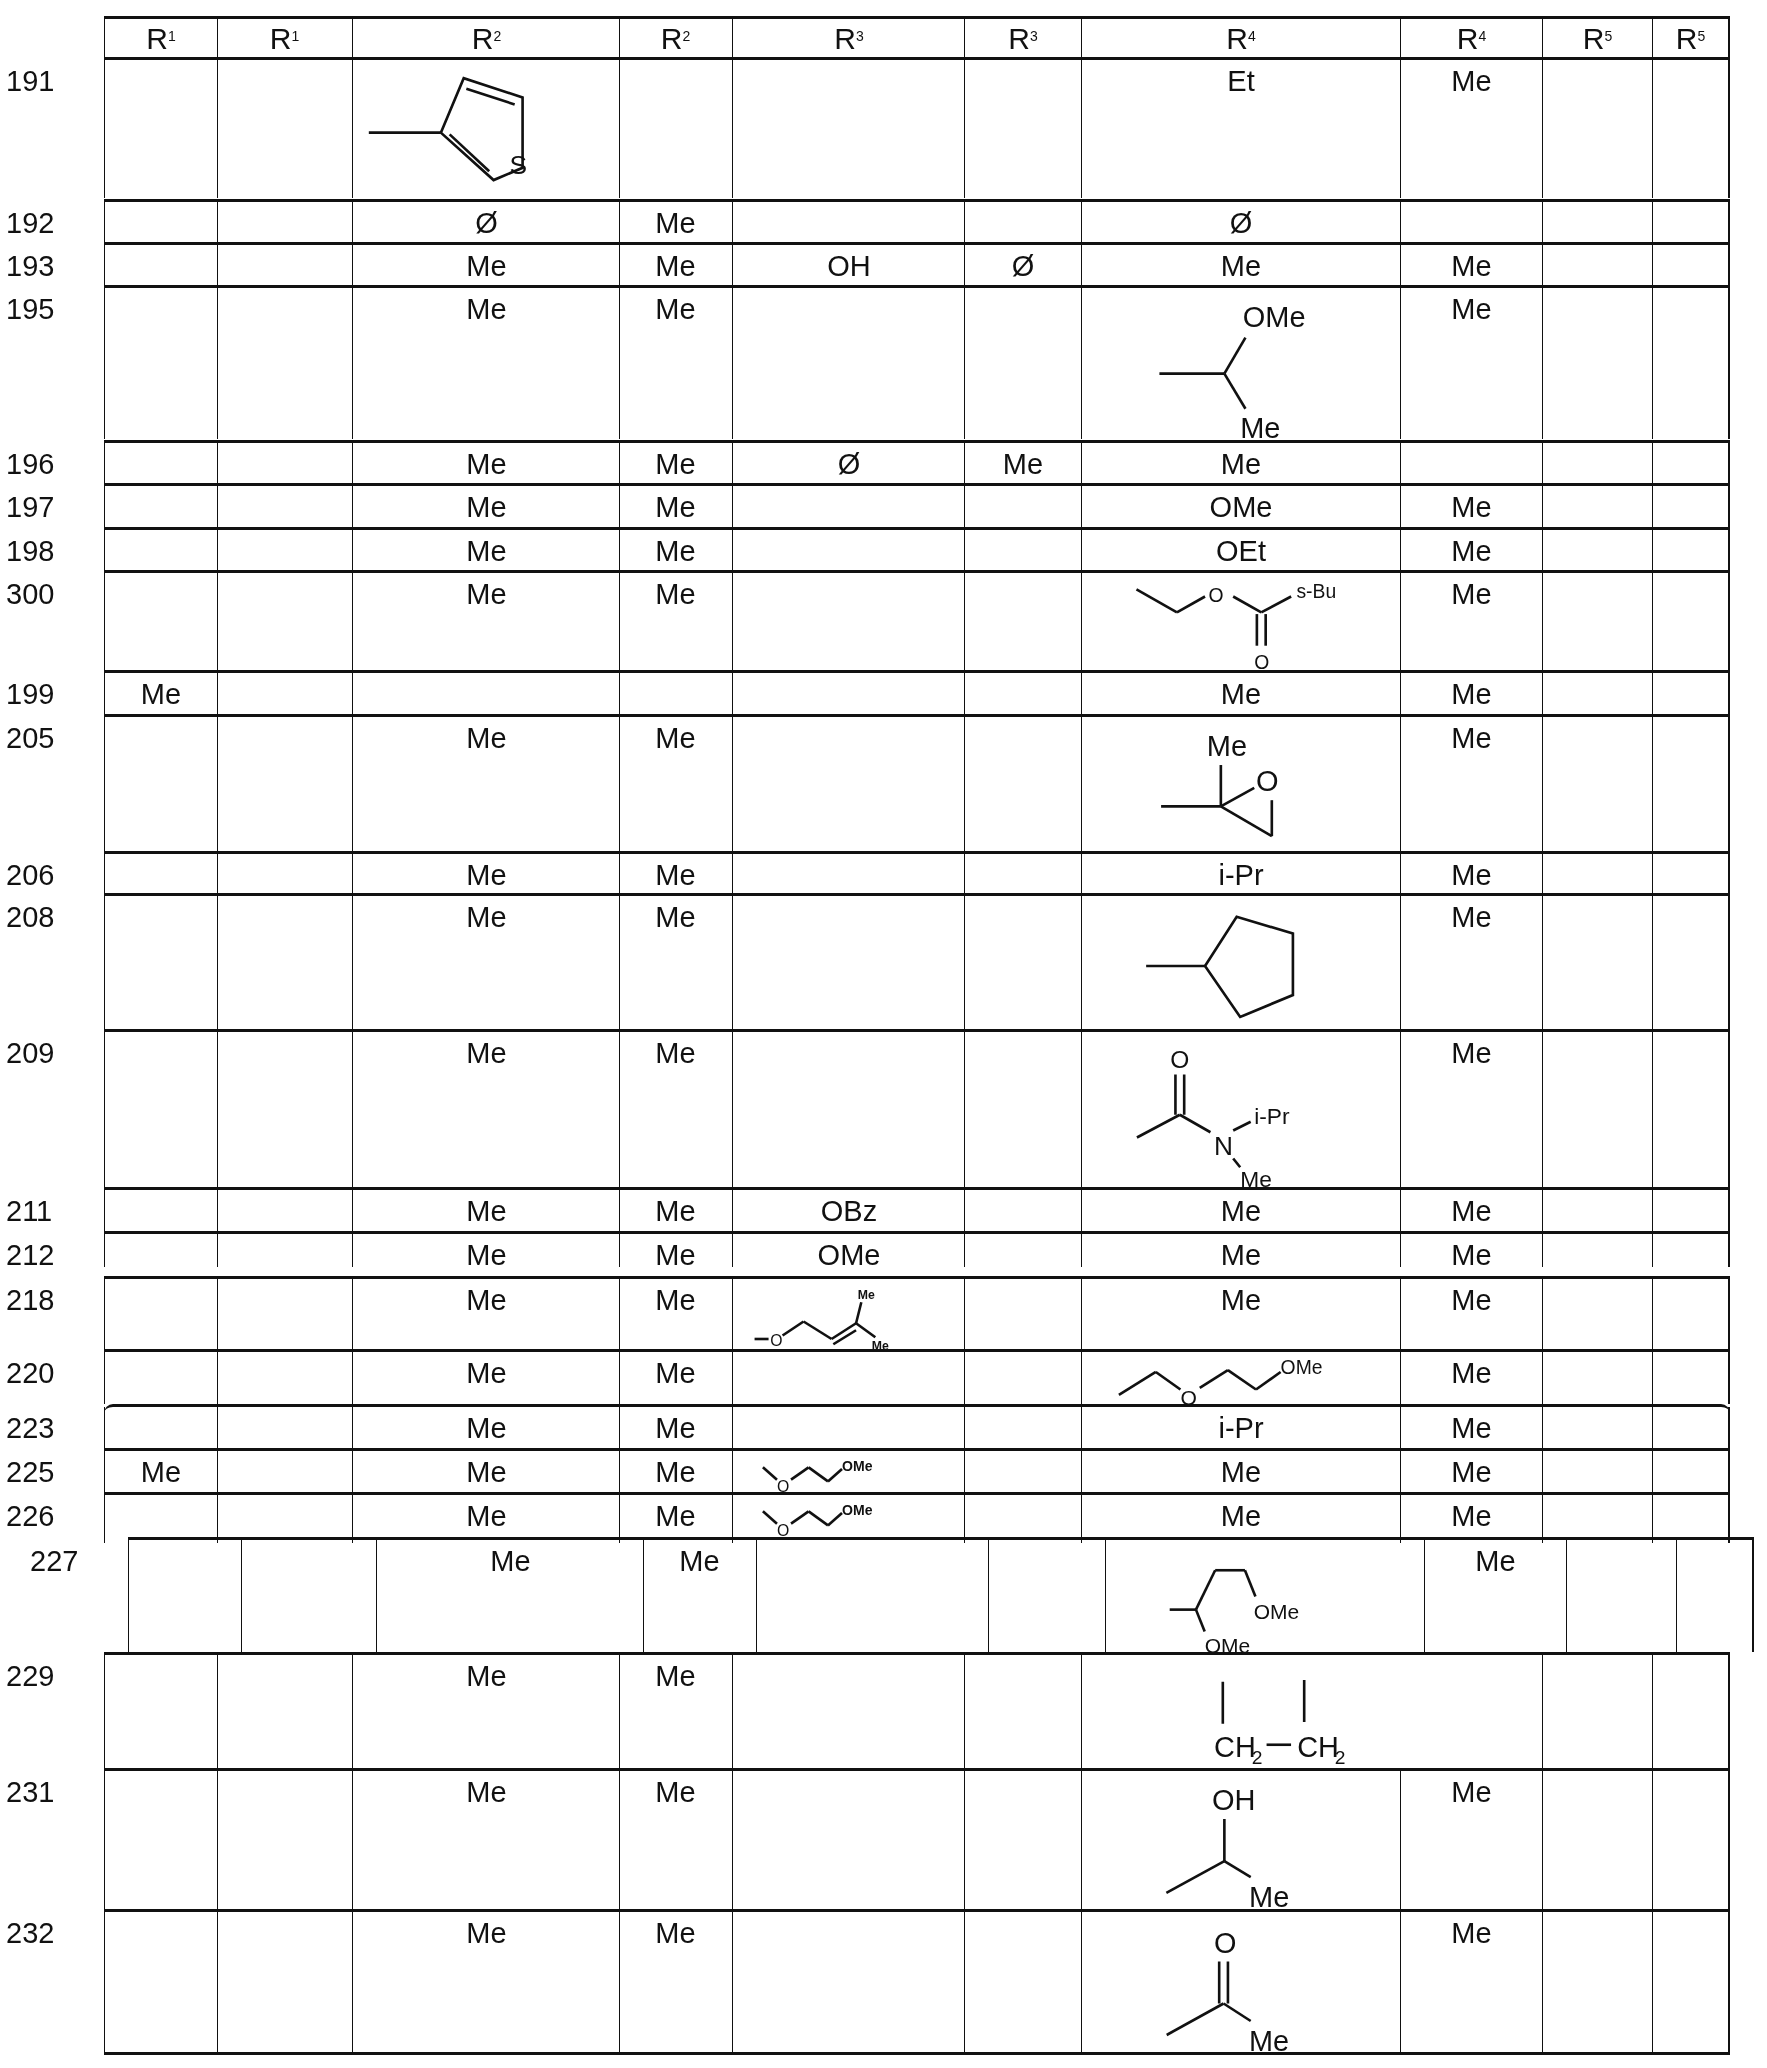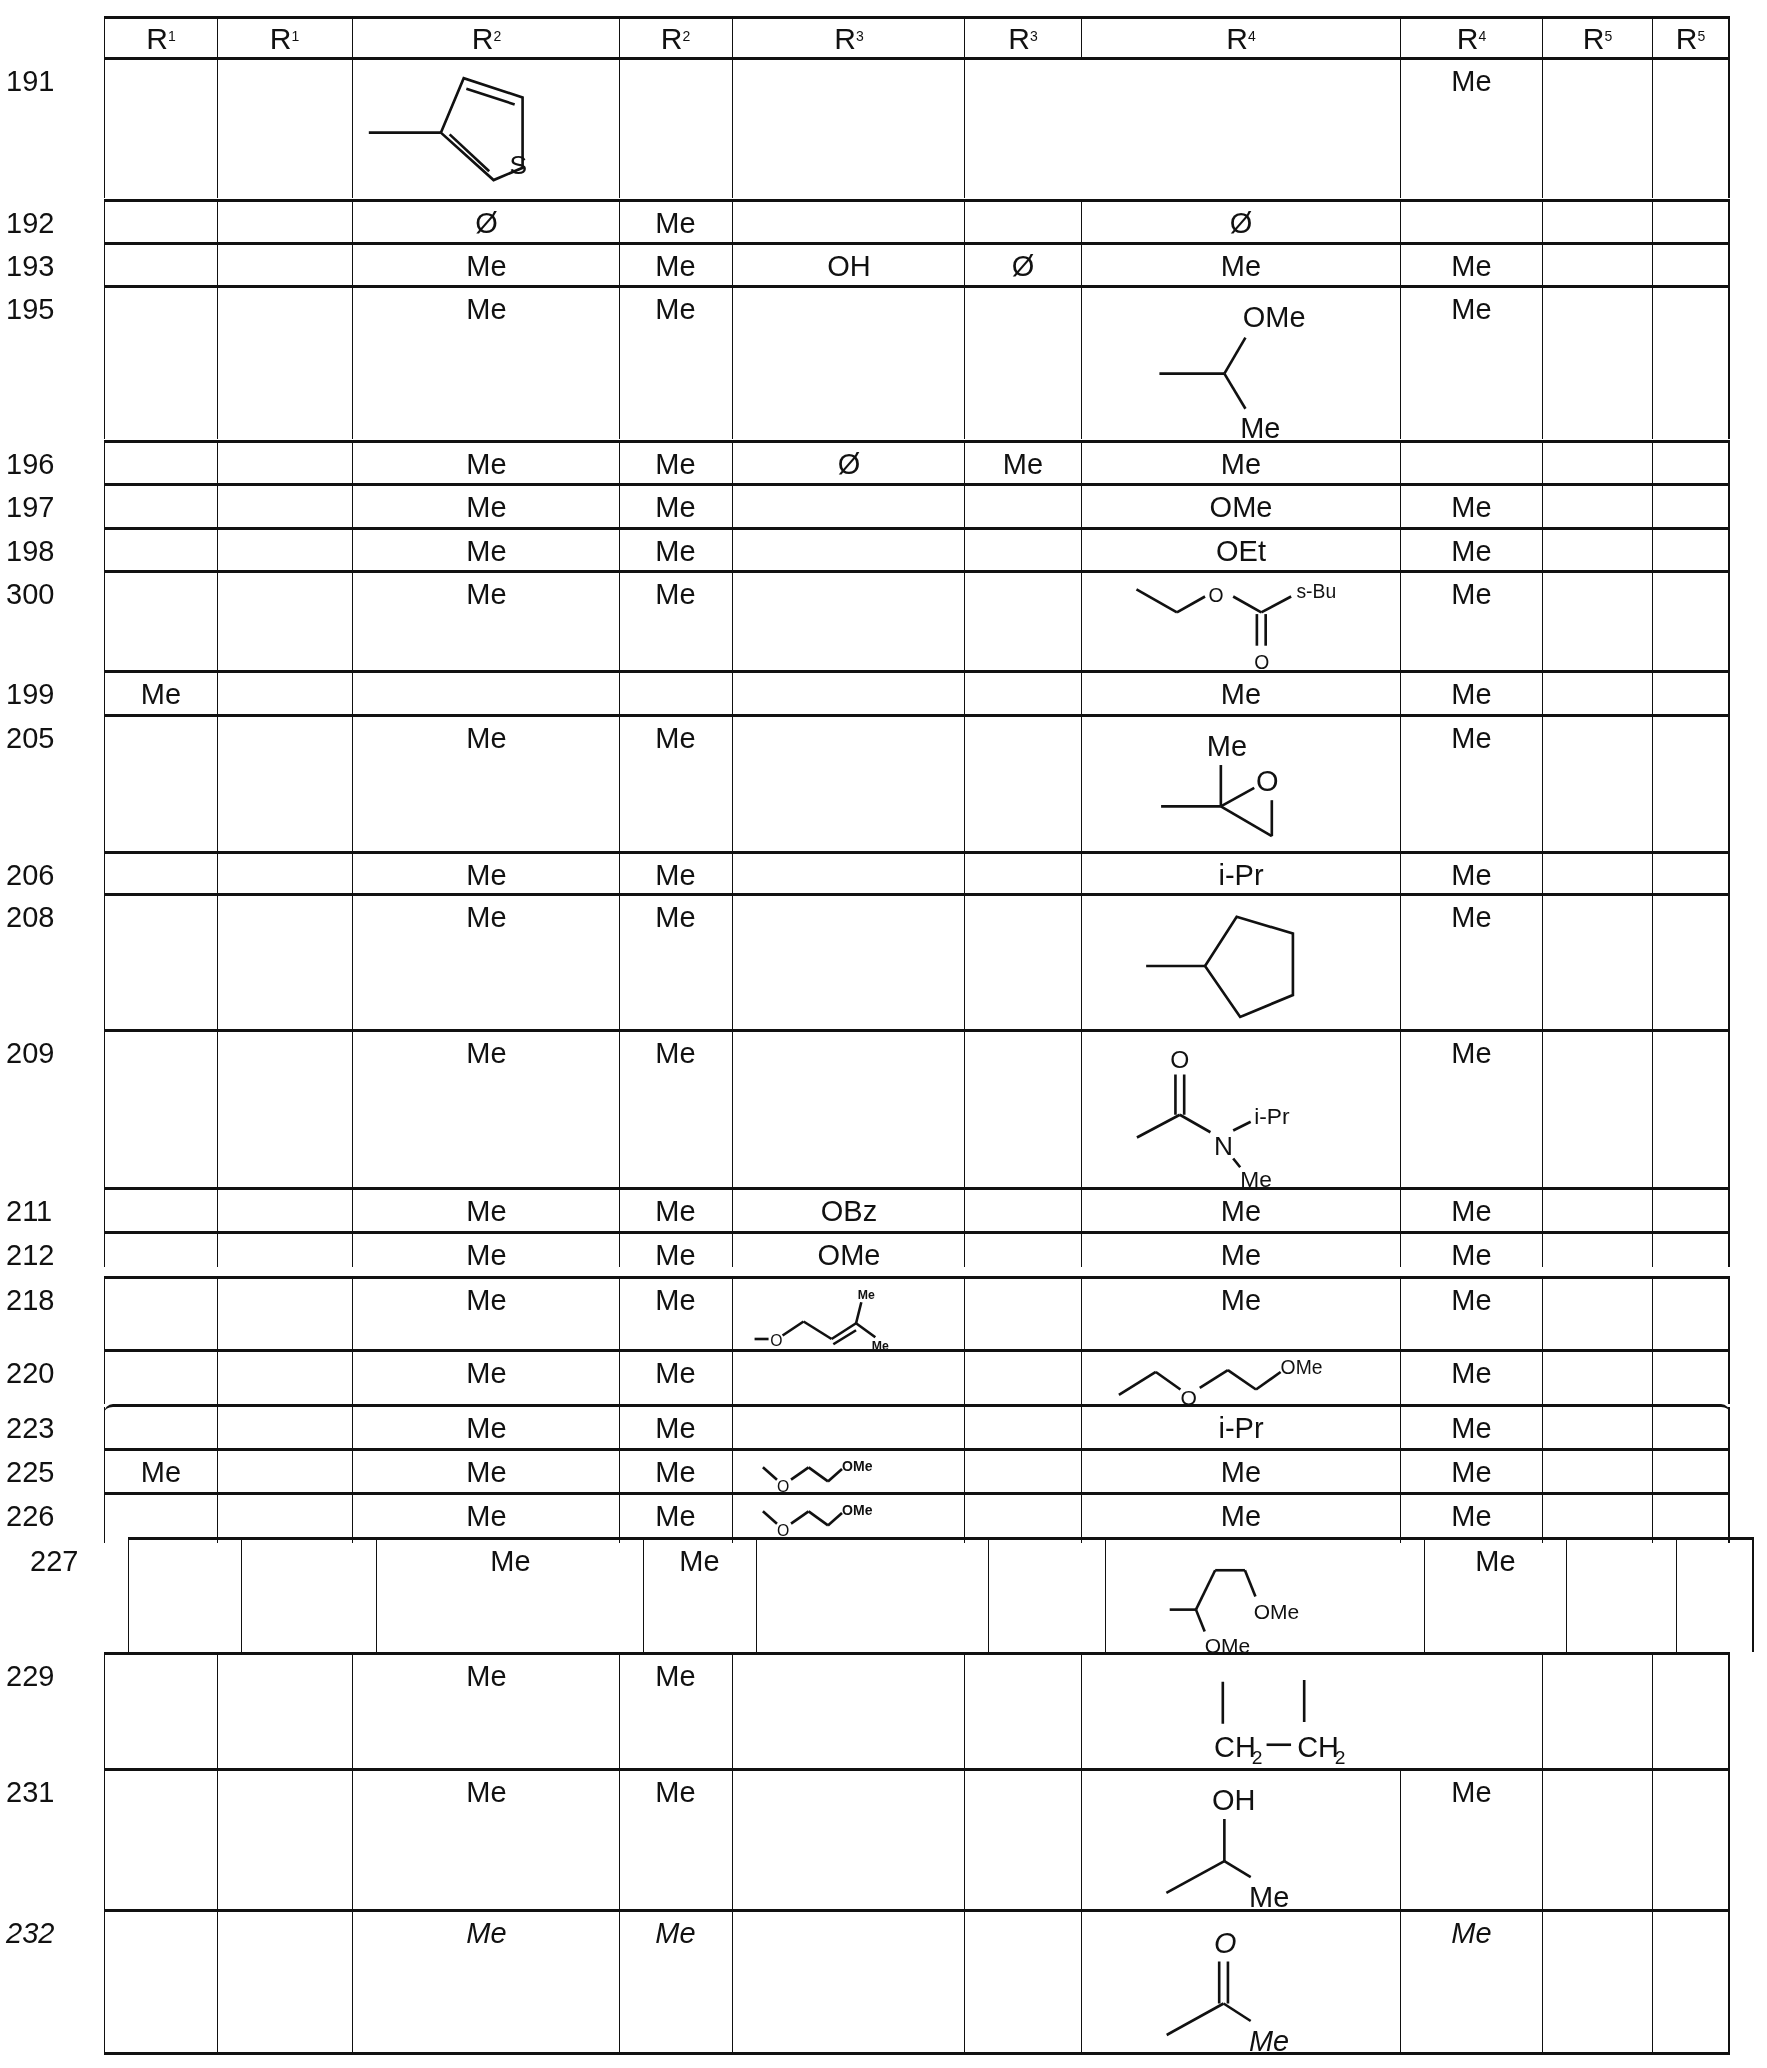--- a/index.html
+++ b/index.html
@@ -1,20 +1,20 @@
 <!DOCTYPE html>
 <html style="font-size:14px"><head>
 <meta charset="utf-8">
 <style>
   html, body { margin:0; padding:0; background:#ffffff; }
   body { width:1767px; height:2069px; position:relative; overflow:hidden;
          font-family:"Liberation Sans", sans-serif; color:#111; }
   .tbl { position:absolute; left:104px; top:16px; width:1626px; }
   .row { position:absolute; left:0; width:1626px; border-top:3.5px solid #111; box-sizing:border-box; }
-  .row.last { border-bottom:3.5px solid #111;font-style:italic; }
+  .row.last { border-bottom:3.5px solid #111; }
   .cell { position:absolute; top:0; bottom:0; border-left:1.8px solid #111; box-sizing:border-box;
           text-align:center; font-size:29px; line-height:35px; padding-top:3.5px; }
   .cell.r { border-right:2.6px solid #111; }
   .rowlabel { position:absolute; left:-98px; width:83px; text-align:left; font-size:29px; line-height:35px; padding-top:3.5px; }
   .hdr .cell { font-size:30px; padding-top:0; line-height:39px; }
   .hdr sup { font-size:14px; vertical-align:top; position:relative; top:-1.8px; }
   .struct { position:absolute; left:0; right:0; }
   svg { overflow:visible; }
   svg text { font-family:"Liberation Sans", sans-serif; fill:#111; }
   svg line, svg polyline, svg polygon { stroke:#111; stroke-width:3; fill:none; }
@@ -46,20 +46,21 @@
         <line x1="18" y1="78" x2="100" y2="78"></line>
         <polyline points="100,78 126,16 193,38 193,118 160,132 100,78"></polyline>
         <line x1="129" y1="28" x2="184" y2="46"></line>
         <line x1="110" y1="80" x2="155" y2="122"></line>
         <text x="178" y="125" font-size="30">S</text>
       </svg>
     </div>
     <div class="cell" style="left:515px;width:112px;"></div>
     <div class="cell" style="left:628px;width:233px;"></div>
     <div class="cell" style="left:860px;width:117px;"></div>
+    <div class="cell" style="left:977px;width:319px;">Et</div>
     <div class="cell" style="left:1296px;width:142px;">Me</div>
     <div class="cell" style="left:1438px;width:110px;"></div>
     <div class="cell r" style="left:1548px;width:78px;"></div>
   </div>
 
   <div class="row" style="top:183px;height:43px;">
     <div class="rowlabel">192</div>
     <div class="cell" style="left:0;width:113px;"></div>
     <div class="cell" style="left:113px;width:134px;"></div>
     <div class="cell" style="left:248px;width:268px;">Ø</div>

